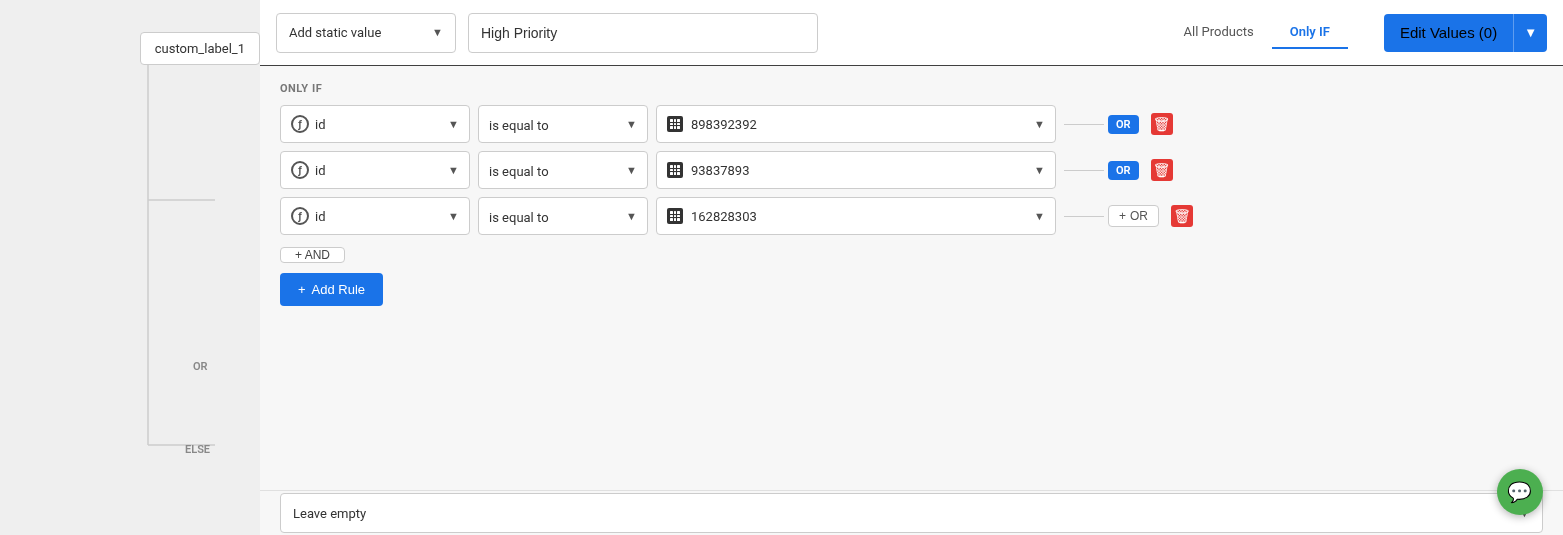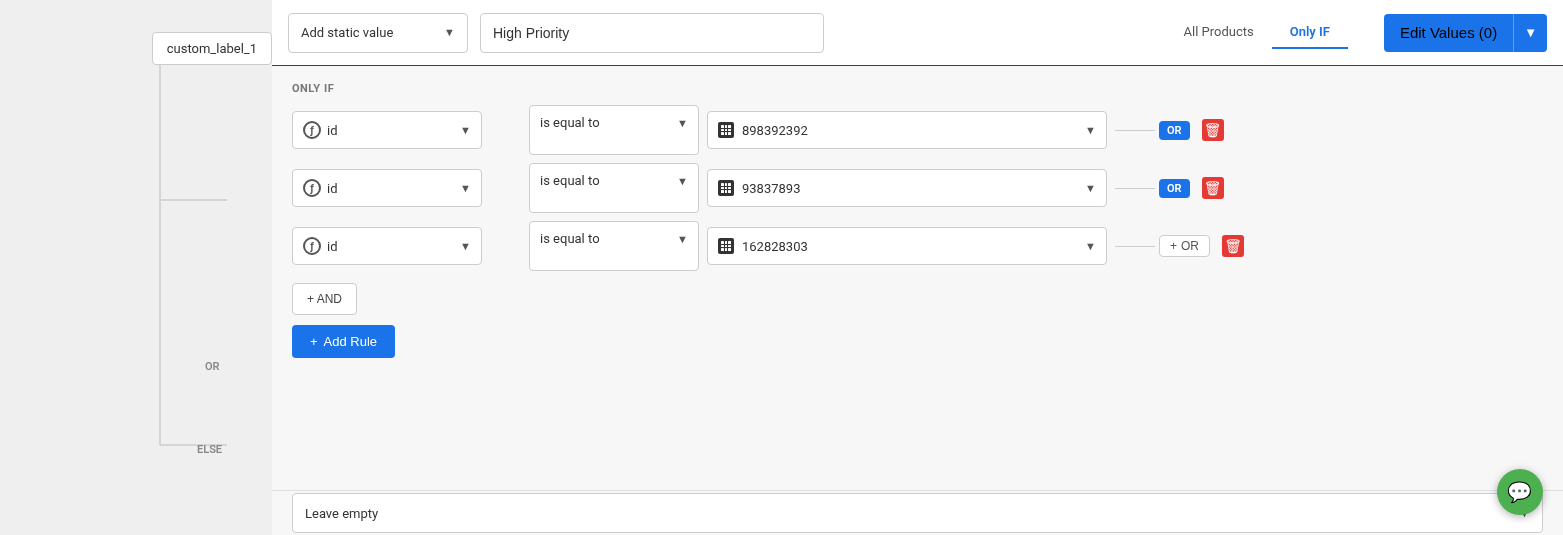--- a/index.html
+++ b/index.html
@@ -23,21 +23,20 @@
     }
 
     
     .left-sidebar {
       width: 260px;
       display: flex;
       flex-direction: column;
       align-items: flex-end;
       padding-top: 32px;
       position: relative;
-      margin-left: 12px;
     }
 
     .label-box {
       background: #fff;
       border: 1px solid #ccc;
       border-radius: 4px;
       padding: 8px 14px;
       font-size: 13px;
       white-space: nowrap;
       position: relative;
@@ -225,32 +224,31 @@
       align-items: center;
       justify-content: center;
       font-size: 10px;
       font-weight: bold;
       color: #555;
       flex-shrink: 0;
     }
 
     .rule-operator-select {
       display: flex;
-      align-items: flex-end;
-      background: #fff;
-      border: 1px solid #ccc;
-      border-radius: 4px;
-      padding: 24px 10px;
+      align-items: flex-start;
+      background: #fff;
+      border: 1px solid #ccc;
+      border-radius: 4px;
+      padding: 12px 10px;
       cursor: pointer;
       gap: 6px;
       width: 170px;
       height: 38px;
       font-size: 13px;
       color: #333;
-      margin-left: 39px;
     }
 
     .rule-value-select {
       display: flex;
       align-items: center;
       background: #fff;
       border: 1px solid #ccc;
       border-radius: 4px;
       padding: 6px 10px;
       cursor: pointer;
@@ -328,21 +326,21 @@
       justify-content: center;
       color: #fff;
       font-size: 14px;
     }
 
     .and-btn {
       display: flex;
       align-items: center;
       border: 1px solid #ccc;
       border-radius: 4px;
-      padding: 8px 14px;
+      padding: 0 14px;
       font-size: 12px;
       background: #fff;
       cursor: pointer;
       gap: 4px;
       color: #444;
       margin-bottom: 10px;
     }
 
     .add-rule-btn {
       background: #1a73e8;

